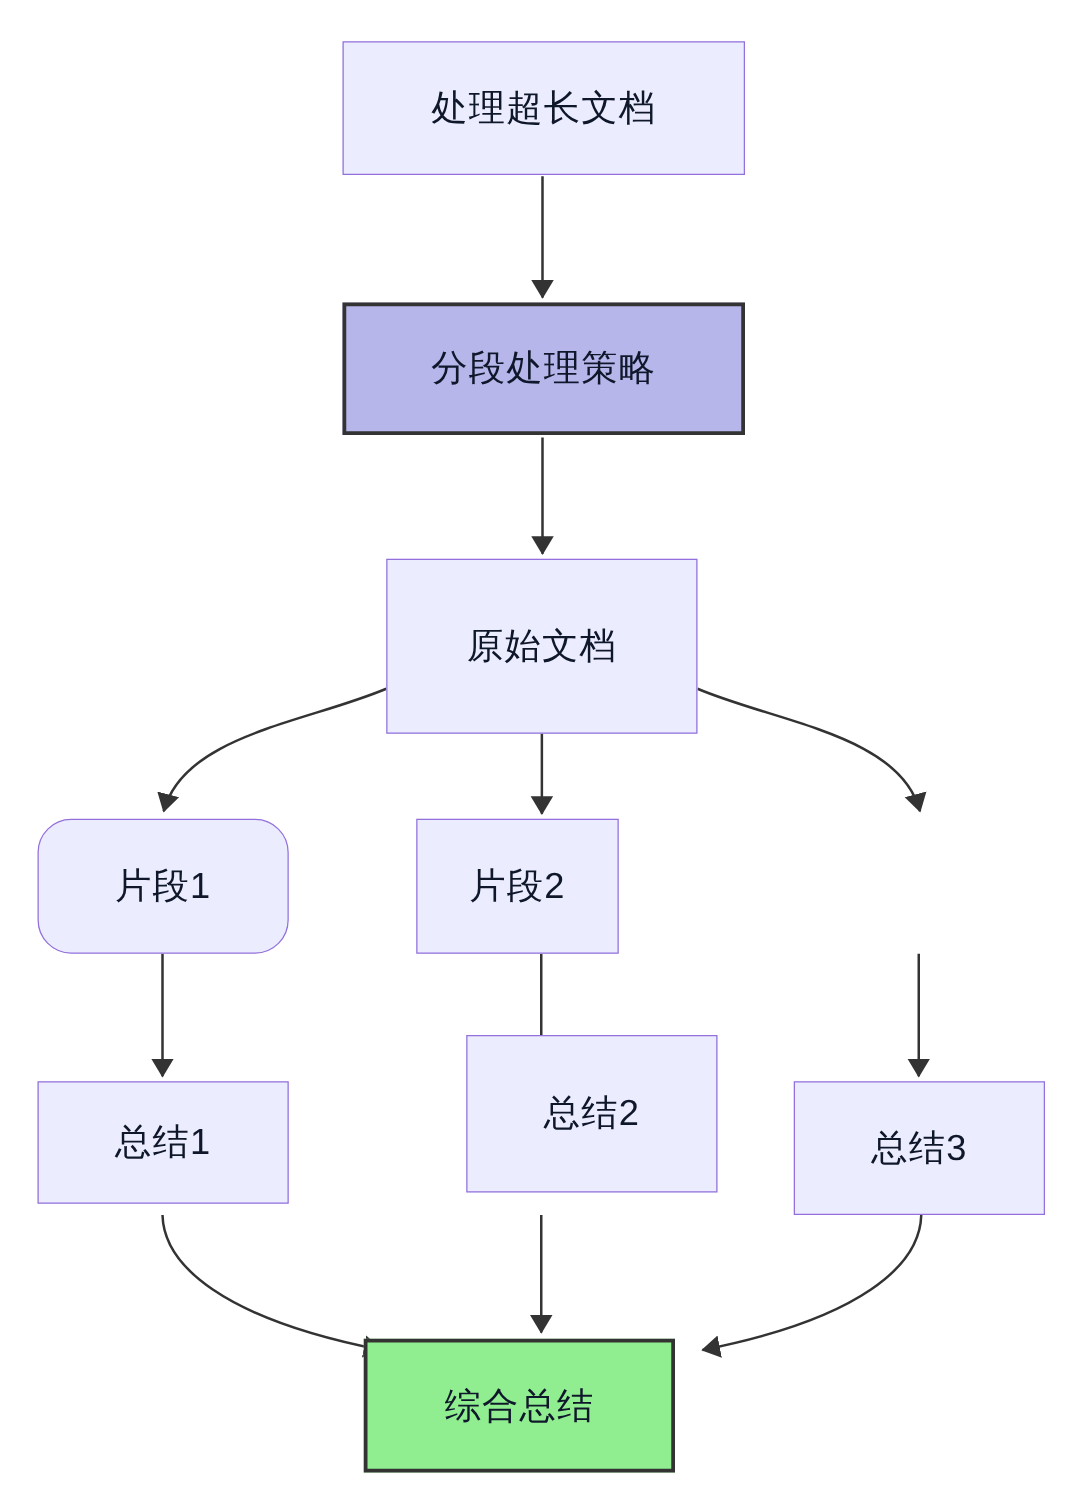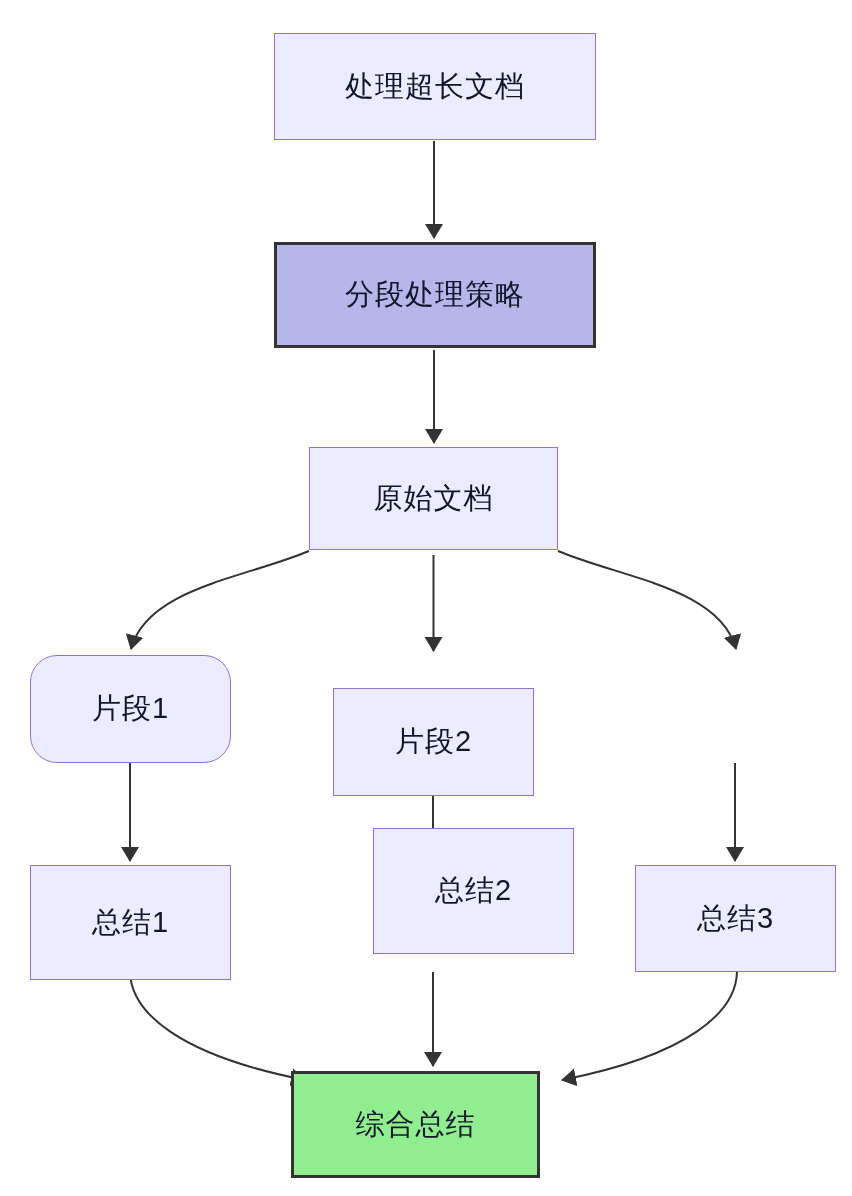--- a/index.html
+++ b/index.html
@@ -40,25 +40,25 @@
     background: #b6b6eb;
     border: 3.5px solid #333333;
   }
   .node.result {
     background: #90ee90;
     border: 3.5px solid #333333;
   }
   
   .n-a  { left: 274px; top: 33px;   width: 322px; height: 107px; }
   .n-b  { left: 274px; top: 242px;  width: 322px; height: 106px; }
-  .n-c  { left: 309px; top: 447px;  width: 249px; height: 103px; text-align: center; }
+  .n-c  { left: 309px; top: 447px;  width: 249px; height: 140px; text-align: center; }
   .n-d1 { left: 30px;  top: 655px;  width: 201px; height: 108px; border-radius: 27px; }
-  .n-d2 { left: 333px; top: 655px;  width: 201px; height: 108px; margin-top: 33px; }
+  .n-d2 { left: 333px; top: 655px;  width: 162px; height: 108px; }
   .n-d3 { left: 635px; top: 655px;  width: 201px; height: 108px; }
-  .n-s1 { left: 30px;  top: 865px;  width: 201px; height: 115px; }
+  .n-s1 { left: 30px;  top: 865px;  width: 201px; height: 98px; }
   .n-s2 { left: 333px; top: 828px;  width: 201px; height: 126px; margin-left: 40px; }
   .n-s3 { left: 635px; top: 865px;  width: 201px; height: 107px; }
   .n-f  { left: 291px; top: 1071px; width: 249px; height: 107px; }
   .edge {
     fill: none;
     stroke: #333333;
     stroke-width: 2px;
   }
 </style>
 </head>

